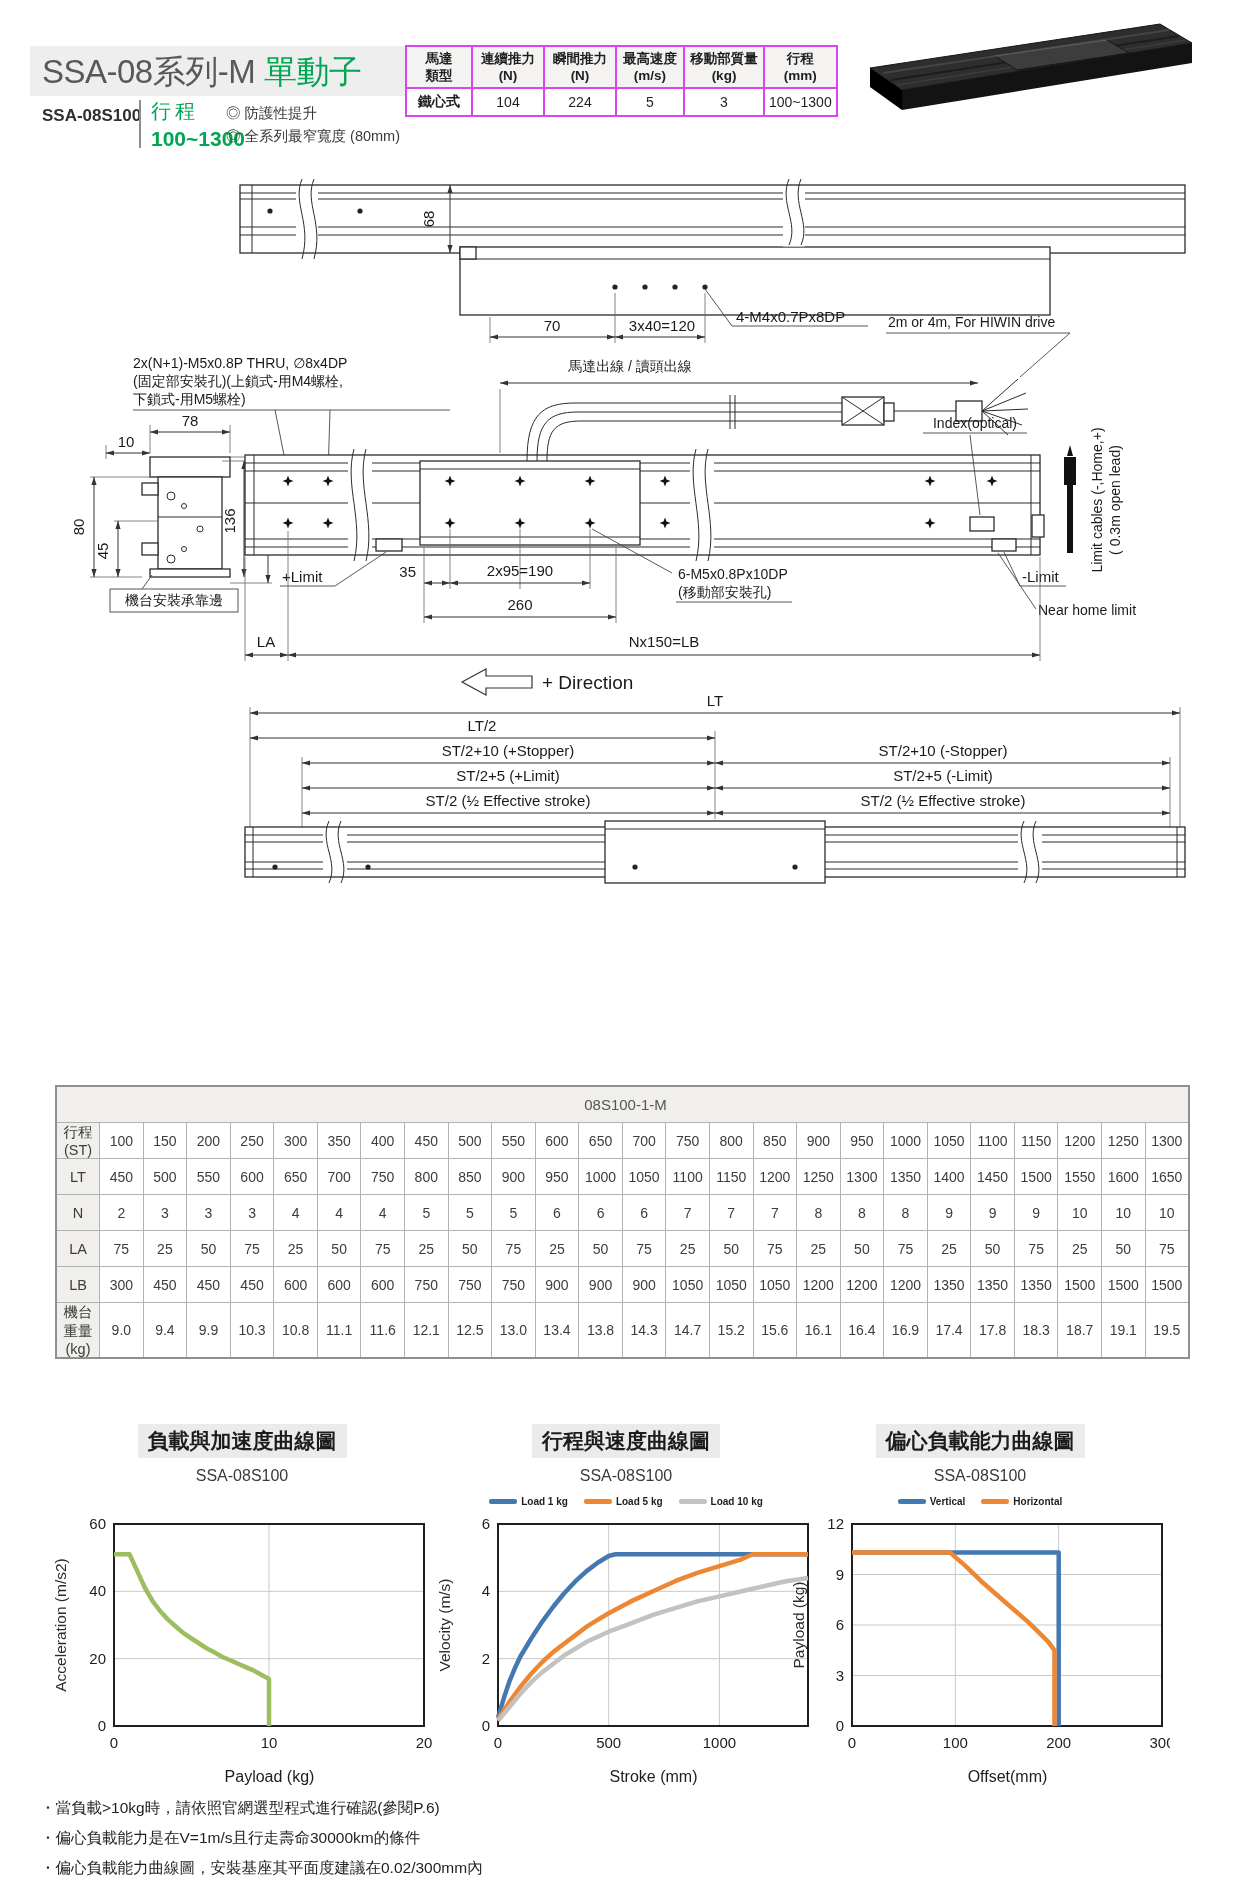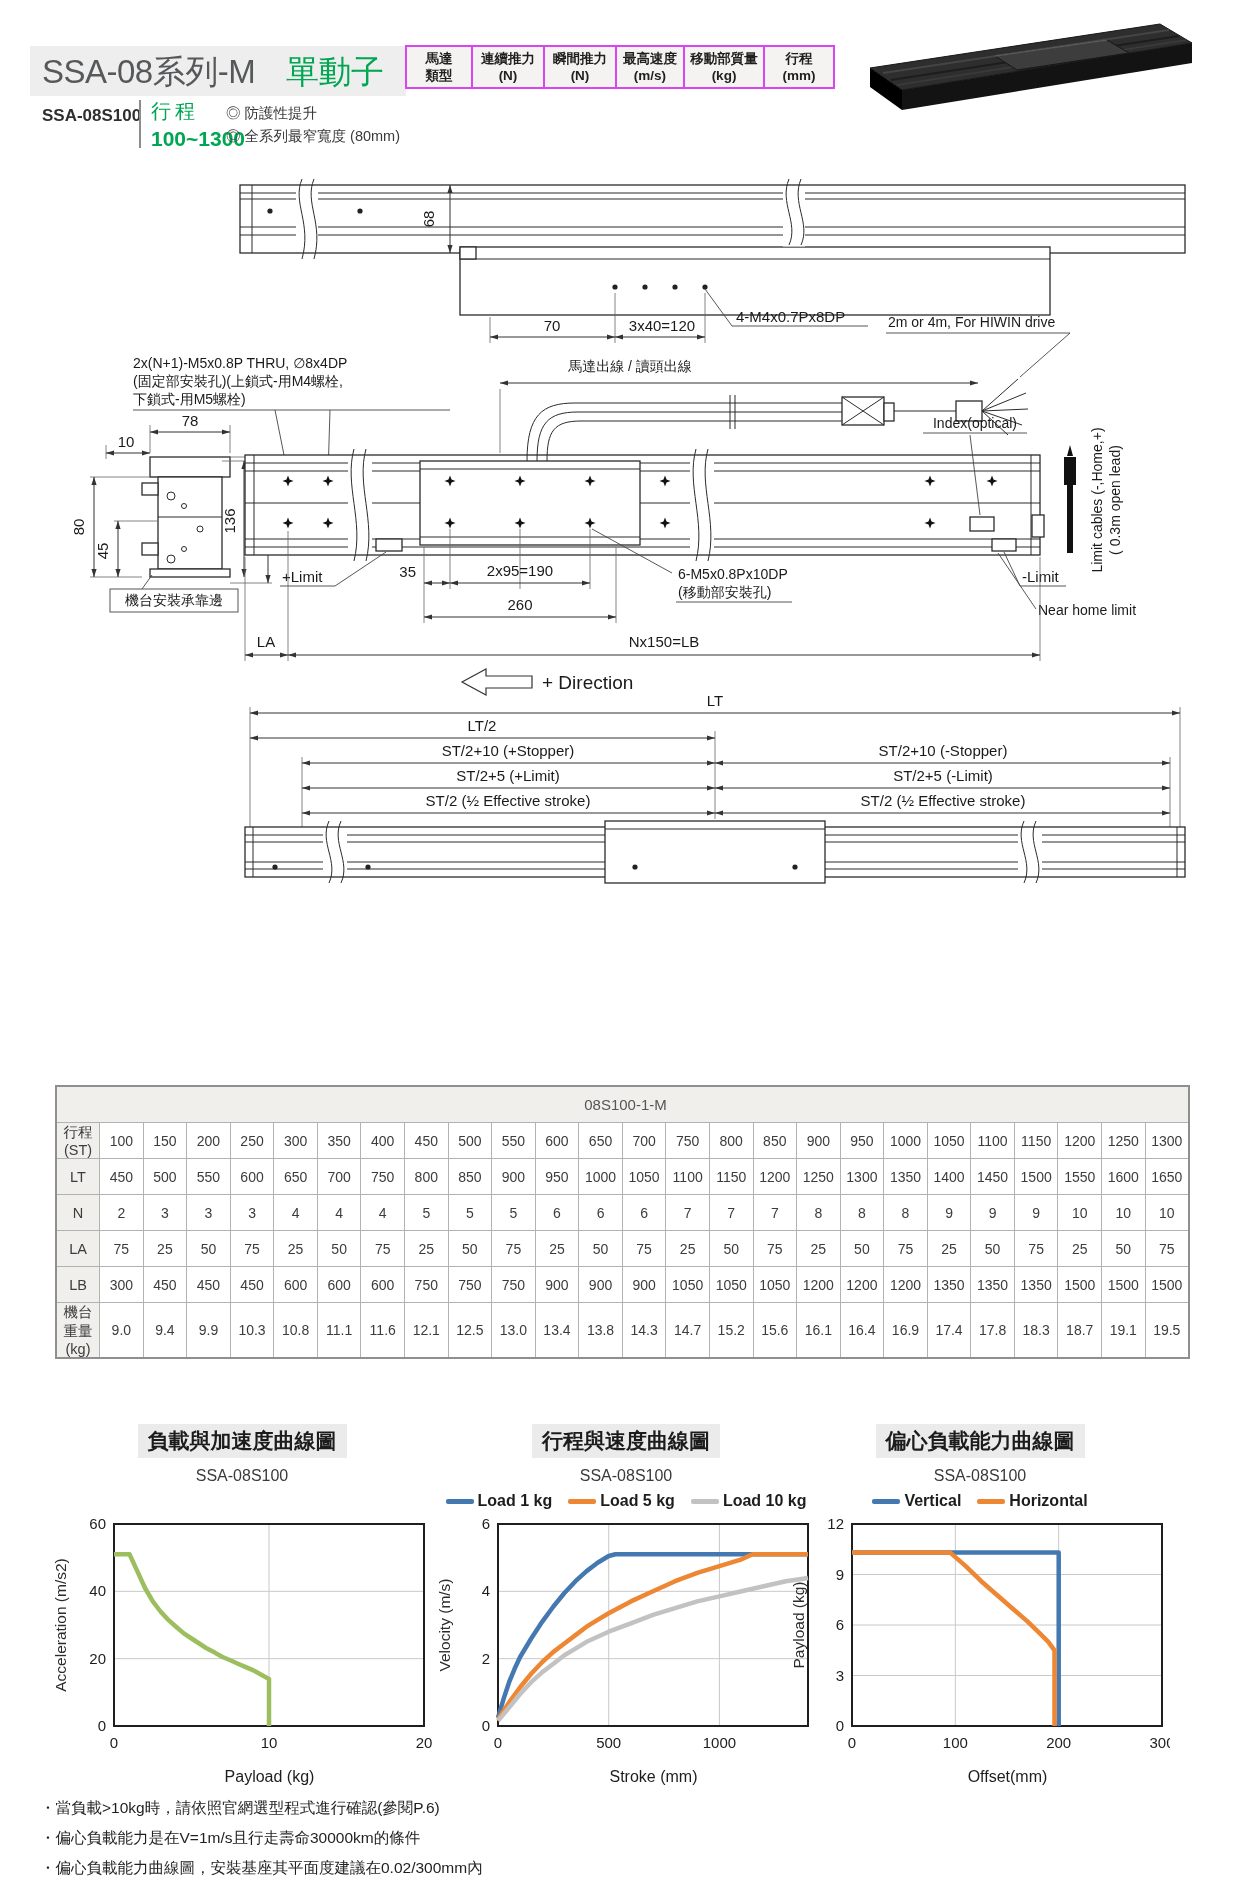--- a/index.html
+++ b/index.html
@@ -3,21 +3,21 @@
 <meta charset="utf-8">
 <style>
   html,body{margin:0;padding:0;background:#fff;}
   body{font-family:"Liberation Sans",sans-serif;}
   #page{position:relative;width:1245px;height:1891px;background:#fff;overflow:hidden;}
 
   
   .hdr-band{position:absolute;left:30px;top:46px;width:376px;height:50px;background:#eeeeee;}
   .hdr-title{position:absolute;left:42px;top:50px;font-size:33px;letter-spacing:-.5px;}
   .hdr-title .t1{color:#57585a;}
-  .hdr-title .t2{color:#00A651;margin-left:22px;}
+  .hdr-title .t2{color:#00A651;}
   .hdr-model{position:absolute;left:42px;top:106px;font-size:17px;font-weight:bold;color:#2f2f2f;}
   .hdr-div{position:absolute;left:139px;top:100px;width:2px;height:48px;background:#8d8d8d;}
   .hdr-stroke{position:absolute;left:151px;top:98px;color:#00A651;}
   .hdr-stroke .s1{font-size:20px;letter-spacing:4px;}
   .hdr-stroke .s2{font-size:21px;font-weight:bold;margin-top:2px;}
   .hdr-feats{position:absolute;left:226px;top:102px;font-size:14.5px;color:#3a3a3a;line-height:23px;white-space:nowrap;}
 
   
   #spec{position:absolute;left:405px;top:45px;border-collapse:collapse;table-layout:fixed;}
   #spec th,#spec td{border:2px solid #d946ef;text-align:center;padding:0 4px;}
@@ -45,21 +45,21 @@
   #dimtable .ttl{background:#f0efec;color:#565656;font-size:15px;padding-left:6px;}
   #dimtable th.lbl{background:#f0efec;color:#3c3c3c;font-size:14.5px;width:100px;}
   #dimtable td{font-size:14px;color:#3c3c3c;}
 
   
   .chart{position:absolute;width:380px;top:1424px;}
   .ctitle-wrap{text-align:center;}
   .ctitle{display:inline-block;background:#ebebeb;padding:3px 10px;font-size:21px;font-weight:bold;color:#1c1c1c;}
   .csub{text-align:center;font-size:16px;color:#3a3a3a;margin-top:9px;}
   .clegend{height:22px;margin-top:5px;display:flex;justify-content:center;align-items:center;gap:16px;}
-  .litem{display:inline-flex;align-items:center;gap:4px;font-size:16px;color:#1d1d1d;font-weight:bold;}
+  .litem{display:inline-flex;align-items:center;gap:4px;font-size:10px;color:#1d1d1d;font-weight:bold;}
   .lswatch{display:inline-block;width:28px;height:5px;border-radius:2px;}
   .ticktext{font-family:"Liberation Sans",sans-serif;font-size:15px;fill:#1d1d1d;}
   .axlabel{font-family:"Liberation Sans",sans-serif;font-size:15.5px;fill:#2b2b2b;}
   .cxlabel{text-align:center;font-size:16px;color:#1d1d1d;padding-left:55px;margin-top:0px;}
 
   
   #notes{position:absolute;left:40px;top:1793px;font-size:15.5px;color:#1f1f1f;line-height:30px;font-weight:500;}
 </style>
 </head>
 <body>
@@ -110,20 +110,28 @@
             <div>(m/s)</div>
           </th>
       <th>
             <div>移動部質量</div>
             <div>(kg)</div>
           </th>
       <th>
             <div>行程</div>
             <div>(mm)</div>
           </th>
+    </tr>
+    <tr>
+      <td>鐵心式</td>
+      <td>104</td>
+      <td>224</td>
+      <td>5</td>
+      <td>3</td>
+      <td>100~1300</td>
     </tr>
   </tbody>
     </table>
 
   <svg id="photo" width="375" height="112" viewBox="0 0 375 112">
     <polygon points="25,62 315,18 347,37 57,84" fill="#2e2e2e" stroke="#181818" stroke-width="1"></polygon>
     <line x1="38" y1="67" x2="324" y2="24" stroke="#454545" stroke-width="2"></line>
     <line x1="46" y1="74" x2="334" y2="30" stroke="#1d1d1d" stroke-width="2"></line>
     <line x1="52" y1="79" x2="341" y2="34" stroke="#3c3c3c" stroke-width="1.5"></line>
     <polygon points="57,84 347,37 347,57 57,104" fill="#131313"></polygon>

